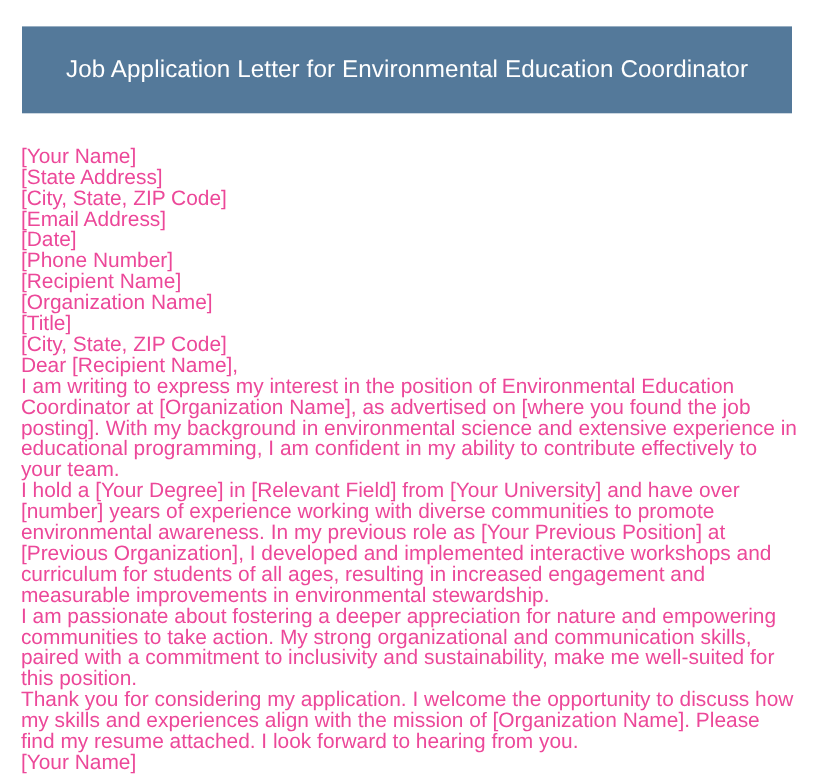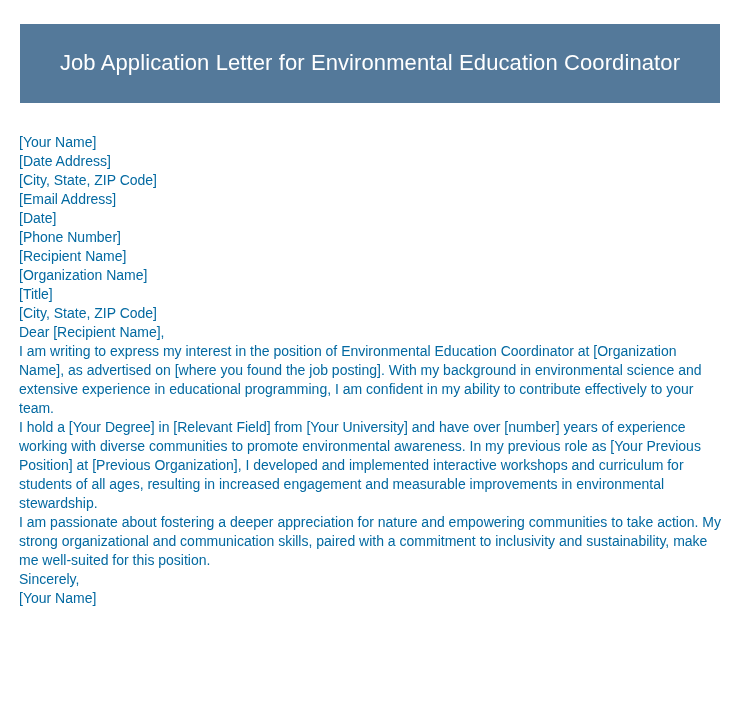--- a/index.html
+++ b/index.html
@@ -39,22 +39,22 @@
     text-align: center;
     letter-spacing: 0.1px;
     font-family: "Liberation Sans", sans-serif;
     white-space: nowrap;
   }
   .letter-body {
     position: absolute;
     left: 19px;
     top: 133px;
     width: 706px;
-    color: #0369a1;
-    font-size: 14px;
+    color: #ec4899;
+    font-size: 19px;
     line-height: 19px;
     font-family: "Liberation Sans", sans-serif;
   }
   .line {
     display: block;
     white-space: pre-wrap;
   }
   .para {
     display: block;
     text-align: left;
@@ -66,37 +66,37 @@
 <div class="page">
 
   <div class="header-bar">
     <div class="header-title">Job Application Letter for Environmental Education Coordinator</div>
   </div>
 
   <div class="letter-body">
 
     <div>
       <span class="line">[Your Name]</span>
-      <span class="line">[Date Address]</span>
+      <span class="line">[State Address]</span>
       <span class="line">[City, State, ZIP Code]</span>
       <span class="line">[Email Address]</span>
       <span class="line">[Date]</span>
       <span class="line">[Phone Number]</span>
     </div>
 
     <div>
       <span class="line">[Recipient Name]</span>
       <span class="line">[Organization Name]</span>
       <span class="line">[Title]</span>
       <span class="line">[City, State, ZIP Code]</span>
     </div>
 
     <span class="line">Dear [Recipient Name],</span>
 
     <span class="para">I am writing to express my interest in the position of Environmental Education Coordinator at [Organization Name], as advertised on [where you found the job posting]. With my background in environmental science and extensive experience in educational programming, I am confident in my ability to contribute effectively to your team.</span>
     <span class="para">I hold a [Your Degree] in [Relevant Field] from [Your University] and have over [number] years of experience working with diverse communities to promote environmental awareness. In my previous role as [Your Previous Position] at [Previous Organization], I developed and implemented interactive workshops and curriculum for students of all ages, resulting in increased engagement and measurable improvements in environmental stewardship.</span>
     <span class="para">I am passionate about fostering a deeper appreciation for nature and empowering communities to take action. My strong organizational and communication skills, paired with a commitment to inclusivity and sustainability, make me well-suited for this position.</span>
+    <span class="para">Thank you for considering my application. I welcome the opportunity to discuss how my skills and experiences align with the mission of [Organization Name]. Please find my resume attached. I look forward to hearing from you.</span>
 
-    <span class="line">Sincerely,</span>
     <span class="line">[Your Name]</span>
 
   </div>
 </div>
 
 </body></html>

